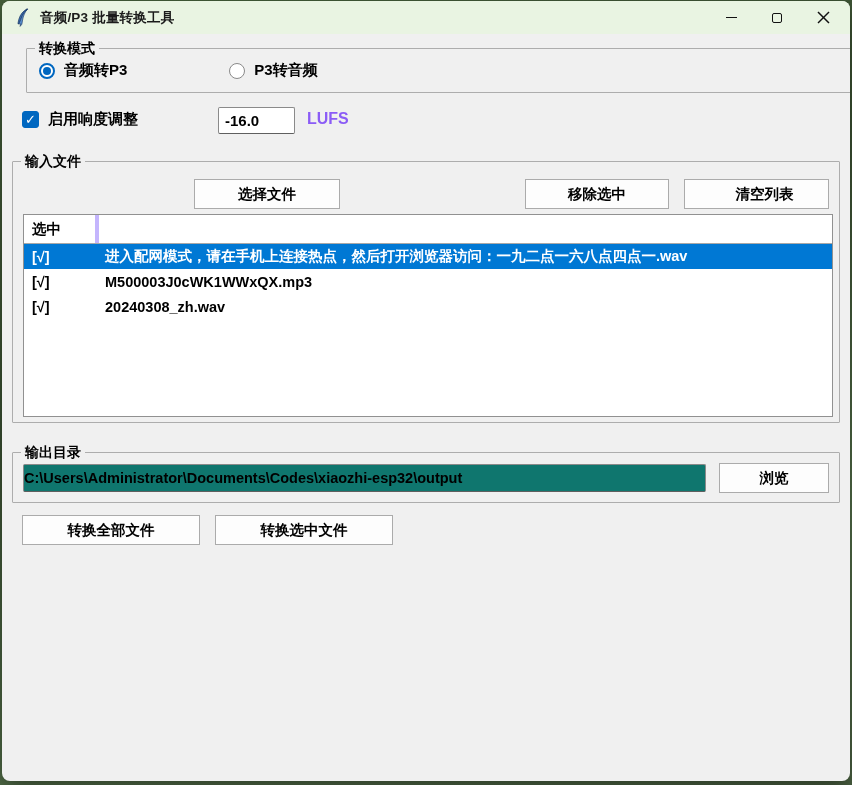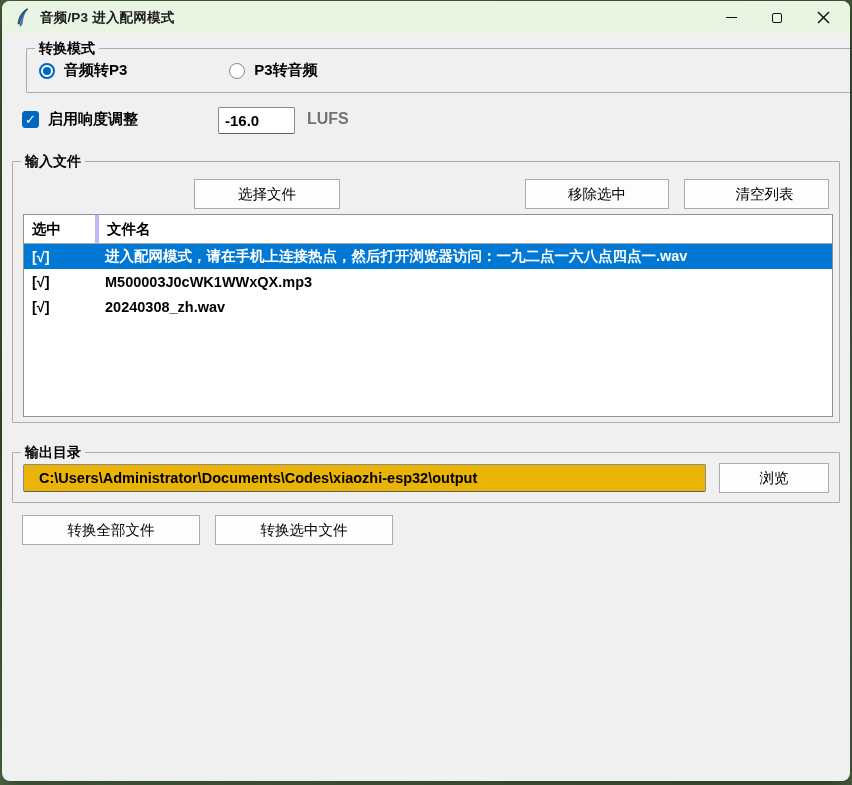--- a/index.html
+++ b/index.html
@@ -55,25 +55,25 @@
     color:#fff; font-size:13px; font-weight:700; display:flex; align-items:center;
     justify-content:center; margin-right:9px; line-height:1;
   }
   .check-label { font-size:15px; font-weight:700; color:#000; }
   .lufs-entry {
     position:absolute; left:196px; top:-3px; width:77px; height:27px;
     background:#fff; border:1px solid #8a8a8a; border-bottom-color:#5f5f5f;
     font-family:"Liberation Sans","DejaVu Sans",sans-serif;
     font-size:15px; font-weight:700; color:#000; padding:2px 6px; border-radius:2px;
   }
-  .lufs-unit { position:absolute; left:285px; top:0px; font-size:16px; font-weight:700; color:#737373; }
+  .lufs-unit { position:absolute; left:285px; top:0px; font-size:16px; font-weight:700; color:#8b5cf6; }
   
   .btn {
     position:absolute; background:#fdfdfd; border:1px solid #ababab; border-radius:0;
-    font-size:14.5px; font-weight:400; color:#000; text-align:center;
+    font-size:14.5px; font-weight:700; color:#000; text-align:center;
     display:flex; align-items:center; justify-content:center; cursor:default;
   }
   
   .group-input { left:10px; top:127px; width:828px; height:262px; }
   .btn-select { left:181px; top:17px; width:146px; height:30px; }
   .btn-remove { left:512px; top:17px; width:144px; height:30px; }
   .btn-clear  { left:671px; top:17px; width:145px; height:30px;padding-left:16px; }
   .treeview {
     position:absolute; left:10px; top:52px; width:810px; height:203px;
     background:#fff; border:1px solid #919191; overflow:hidden;
@@ -83,23 +83,23 @@
   .th-checked { width:75px; border-right:4px solid #c4b5fd; }
   .th-name { flex:1; }
   .tree-row { display:flex; height:25px; align-items:center; font-size:14.5px; font-weight:700; color:#000; }
   .tree-row.selected { background:#0078d4; color:#fff; }
   .td-checked { width:75px; padding-left:8px; flex:0 0 auto; }
   .td-name { flex:1; padding-left:6px; white-space:nowrap; overflow:hidden; }
   
   .group-output { left:10px; top:418px; width:828px; height:51px; }
   .path-entry {
     position:absolute; left:10px; top:11px; width:683px; height:28px;
-    background:#eab308; border:1px solid #8a8a8a; border-bottom-color:#5f5f5f; border-radius:2px;
+    background:#0f766e; border:1px solid #8a8a8a; border-bottom-color:#5f5f5f; border-radius:2px;
     font-family:"Liberation Sans","DejaVu Sans",sans-serif;
-    font-size:14.5px; font-weight:700; color:#000; padding:2px 15px;
+    font-size:14.5px; font-weight:700; color:#000; padding:2px 0;
   }
   .btn-browse { left:706px; top:10px; width:110px; height:30px; }
   
   .btn-convert-all { left:20px; top:481px; width:178px; height:30px; }
   .btn-convert-sel { left:213px; top:481px; width:178px; height:30px; }
   
   .group-log { left:10px; top:533px; width:828px; height:213px; }
   .log-area {
     position:absolute; left:10px; top:15px; width:810px; height:190px;
     background:#fff; border:1px solid #9a9a9a;
@@ -109,21 +109,21 @@
 </head>
 <body>
 
 <div class="window">
 
   <div class="titlebar">
     <svg class="app-icon" viewBox="0 0 17 19">
       <path d="M13.2 0.8 C9.5 2.6 6.2 6.4 4.9 11.2 L3.9 15.6 L5.6 15.6 L6.6 11.6 C7.8 7.4 10.4 3.6 13.6 1.4 Z" fill="#3b6fb6" stroke="#17335c" stroke-width="0.7"></path>
       <path d="M13.4 0.9 C11.0 4.0 9.2 8.0 8.6 12.0 L7.9 16.2 L6.1 18.4 L6.6 15.8 L4.2 15.9 L5.4 14.6 L7.2 10.6 C8.5 6.4 10.6 2.9 13.4 0.9 Z" fill="#5a8fd0" stroke="#17335c" stroke-width="0.6"></path>
     </svg>
-    <span class="title-text">音频/P3 进入配网模式</span>
+    <span class="title-text">音频/P3 批量转换工具</span>
     <div class="win-controls">
       <div class="win-btn">
           <div class="glyph-min"></div>
         </div>
       <div class="win-btn">
           <div class="glyph-max"></div>
         </div>
       <div class="win-btn">
         <svg width="13" height="13" viewBox="0 0 13 13">
           <line x1="1" y1="1" x2="12" y2="12" stroke="#111" stroke-width="1.5"></line>
@@ -158,21 +158,20 @@
 
     <div class="group group-input">
       <span class="group-label">输入文件</span>
       <div class="btn btn-select">选择文件</div>
       <div class="btn btn-remove">移除选中</div>
       <div class="btn btn-clear">清空列表</div>
 
       <div class="treeview">
         <div class="tree-header">
           <div class="th th-checked">选中</div>
-          <div class="th th-name">文件名</div>
         </div>
         <div class="tree-row selected">
           <span class="td-checked">[√]</span>
           <span class="td-name">进入配网模式，请在手机上连接热点，然后打开浏览器访问：一九二点一六八点四点一.wav</span>
         </div>
         <div class="tree-row">
           <span class="td-checked">[√]</span>
           <span class="td-name">M500003J0cWK1WWxQX.mp3</span>
         </div>
         <div class="tree-row">

